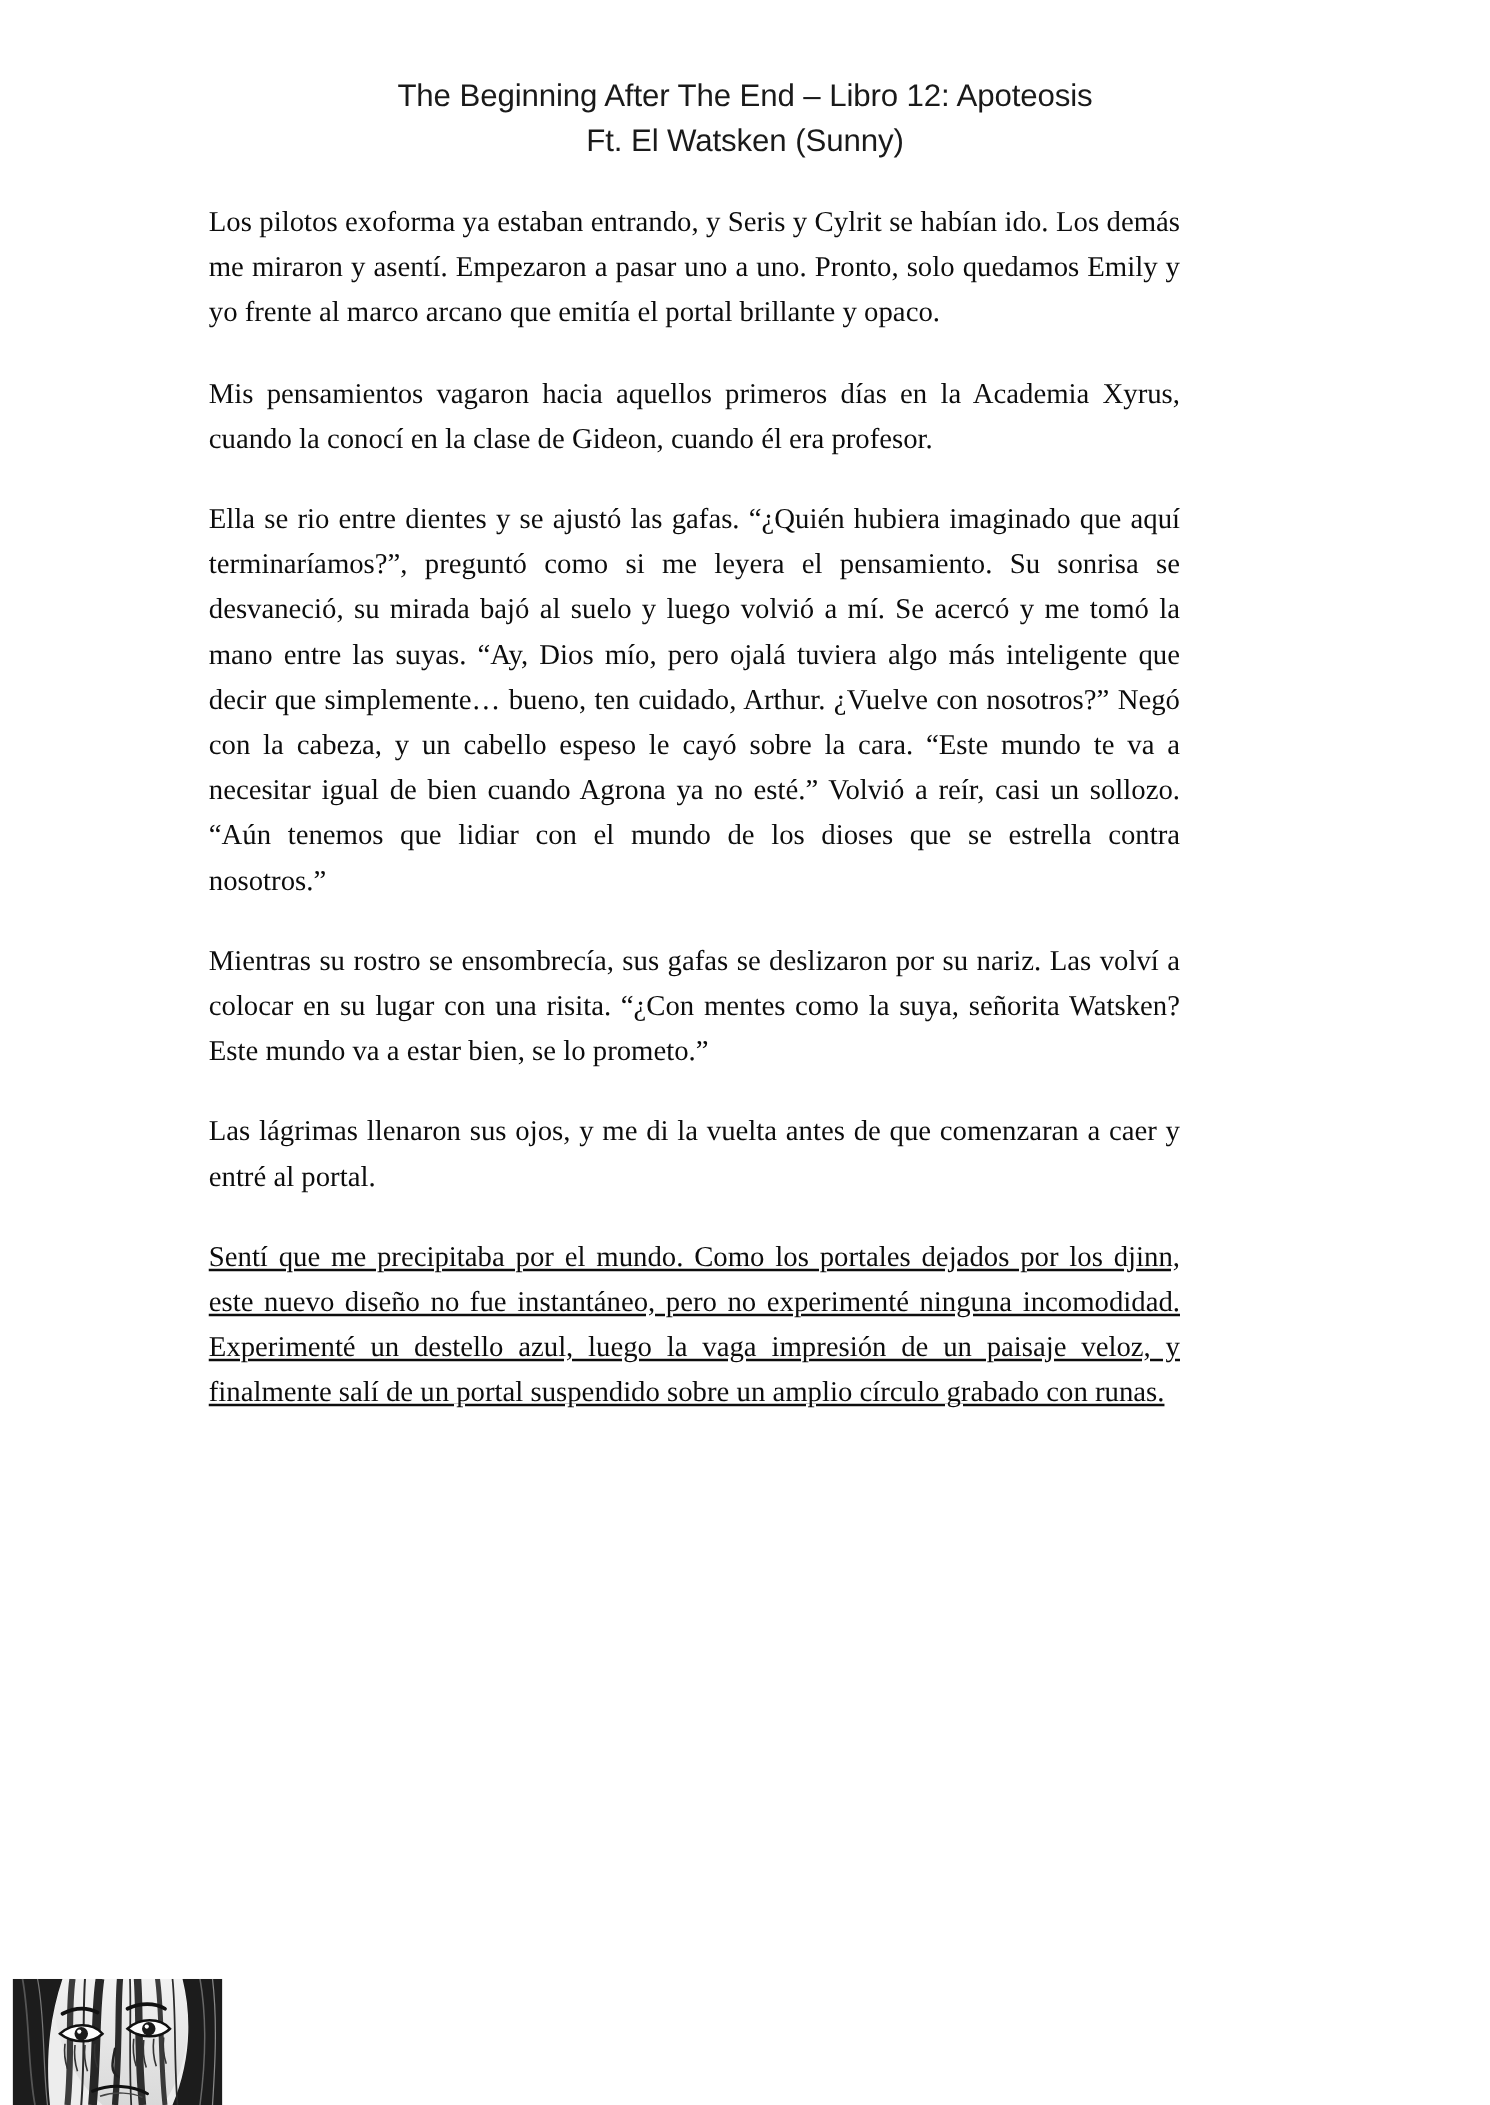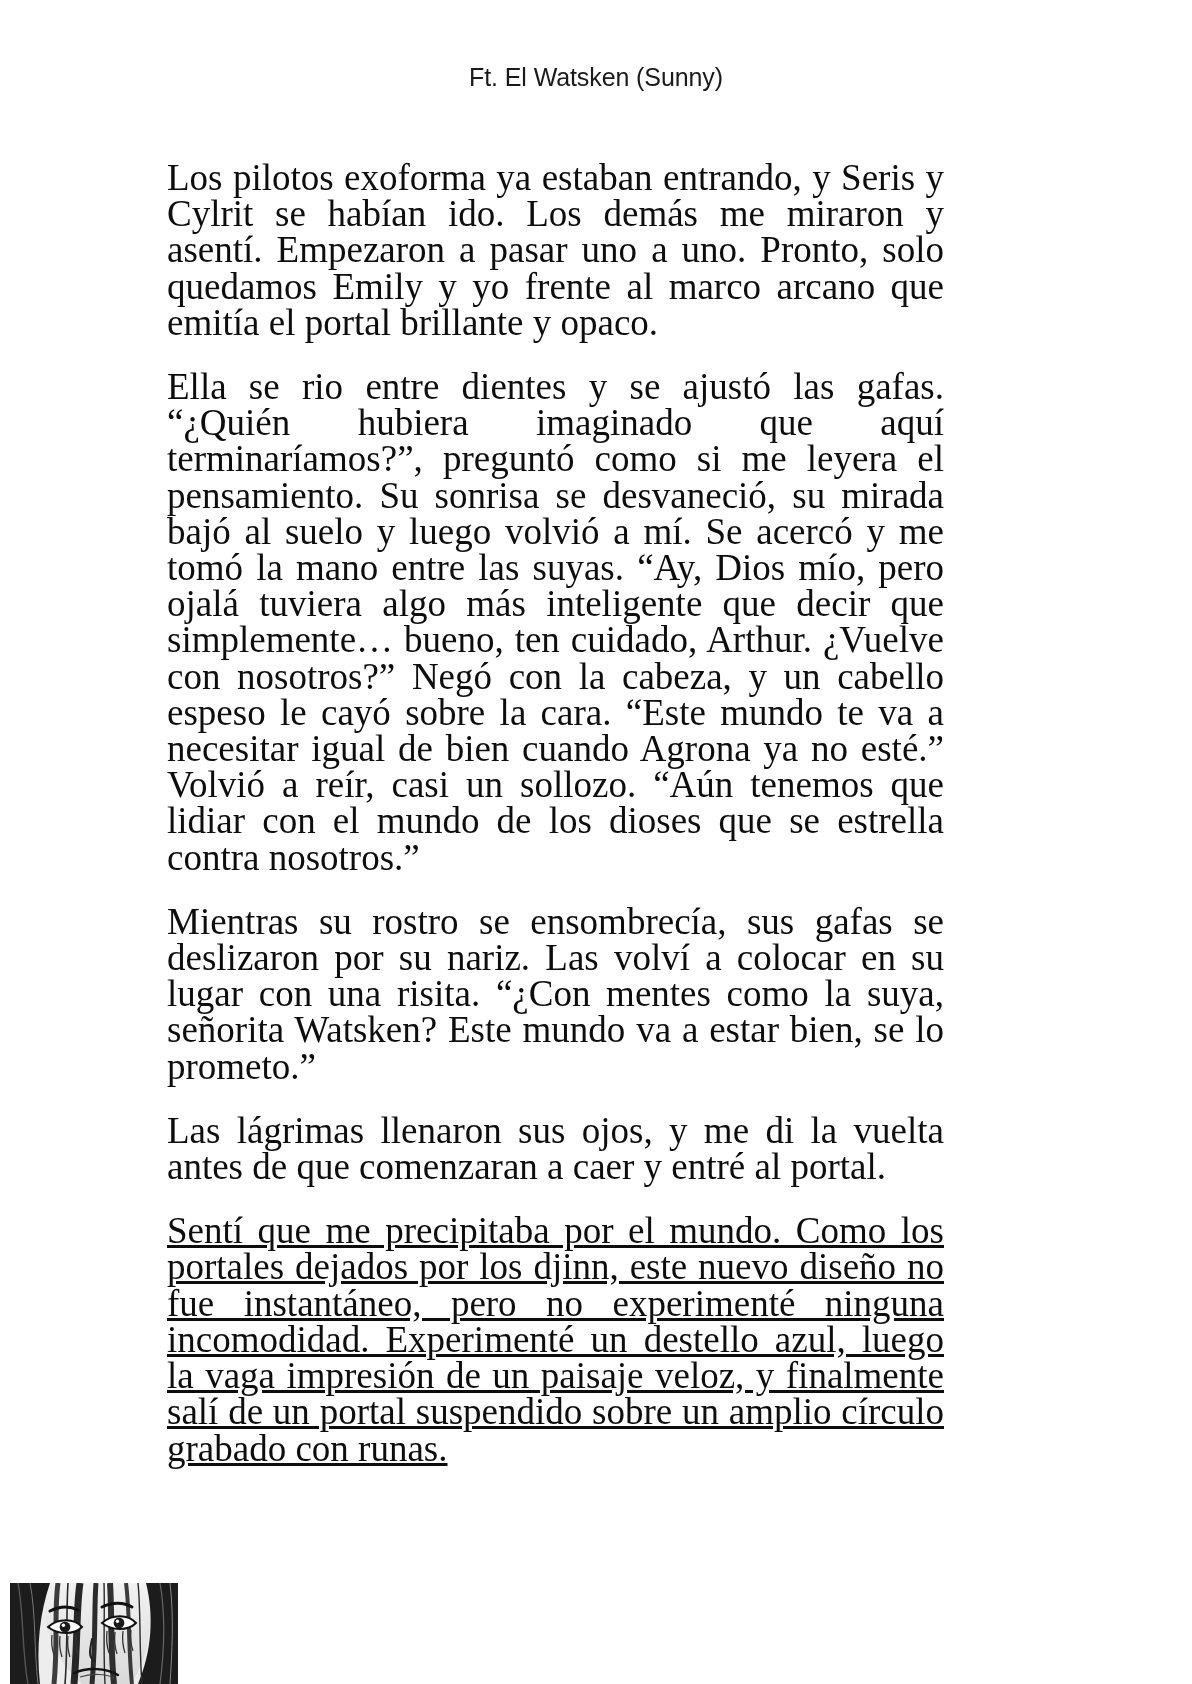--- a/index.html
+++ b/index.html
@@ -36,21 +36,21 @@
 
   
   .body-column {
     position: absolute;
     top: 160px;
     left: 167px;
     width: 777px;
   }
   .para {
     font-family: "Liberation Serif", "DejaVu Serif", serif;
-    font-size: 37px;
+    font-size: 23px;
     line-height: 36.2px;
     color: #0d0d0d;
     text-align: justify;
     text-justify: inter-word;
     margin: 0 0 28px 0;
     hyphens: none;
     -webkit-hyphens: none;
   }
   .para:last-child {
     margin-bottom: 0;
@@ -70,25 +70,27 @@
   .illustration svg {
     display: block;
   }
 </style>
 </head>
 <body>
 
 <div class="page">
 
   <div class="doc-header">
+    <span class="hline">The Beginning After The End – Libro 12: Apoteosis</span>
     <span class="hline">Ft. El Watsken (Sunny)</span>
   </div>
 
   <div class="body-column">
     <p class="para">Los pilotos exoforma ya estaban entrando, y Seris y Cylrit se habían ido. Los demás me miraron y asentí. Empezaron a pasar uno a uno. Pronto, solo quedamos Emily y yo frente al marco arcano que emitía el portal brillante y opaco.</p>
+    <p class="para">Mis pensamientos vagaron hacia aquellos primeros días en la Academia Xyrus, cuando la conocí en la clase de Gideon, cuando él era profesor.</p>
     <p class="para">Ella se rio entre dientes y se ajustó las gafas. “¿Quién hubiera imaginado que aquí terminaríamos?”, preguntó como si me leyera el pensamiento. Su sonrisa se desvaneció, su mirada bajó al suelo y luego volvió a mí. Se acercó y me tomó la mano entre las suyas. “Ay, Dios mío, pero ojalá tuviera algo más inteligente que decir que simplemente… bueno, ten cuidado, Arthur. ¿Vuelve con nosotros?” Negó con la cabeza, y un cabello espeso le cayó sobre la cara. “Este mundo te va a necesitar igual de bien cuando Agrona ya no esté.” Volvió a reír, casi un sollozo. “Aún tenemos que lidiar con el mundo de los dioses que se estrella contra nosotros.”</p>
     <p class="para">Mientras su rostro se ensombrecía, sus gafas se deslizaron por su nariz. Las volví a colocar en su lugar con una risita. “¿Con mentes como la suya, señorita Watsken? Este mundo va a estar bien, se lo prometo.”</p>
     <p class="para">Las lágrimas llenaron sus ojos, y me di la vuelta antes de que comenzaran a caer y entré al portal.</p>
     <p class="para">Sentí que me precipitaba por el mundo. Como los portales dejados por los djinn, este nuevo diseño no fue instantáneo, pero no experimenté ninguna incomodidad. Experimenté un destello azul, luego la vaga impresión de un paisaje veloz, y finalmente salí de un portal suspendido sobre un amplio círculo grabado con runas.</p>
   </div>
 
   <div class="illustration">
     <svg width="168" height="101" viewBox="0 0 168 101" xmlns="http://www.w3.org/2000/svg" aria-hidden="true">
       <defs>
         <clipPath id="panelClip">

